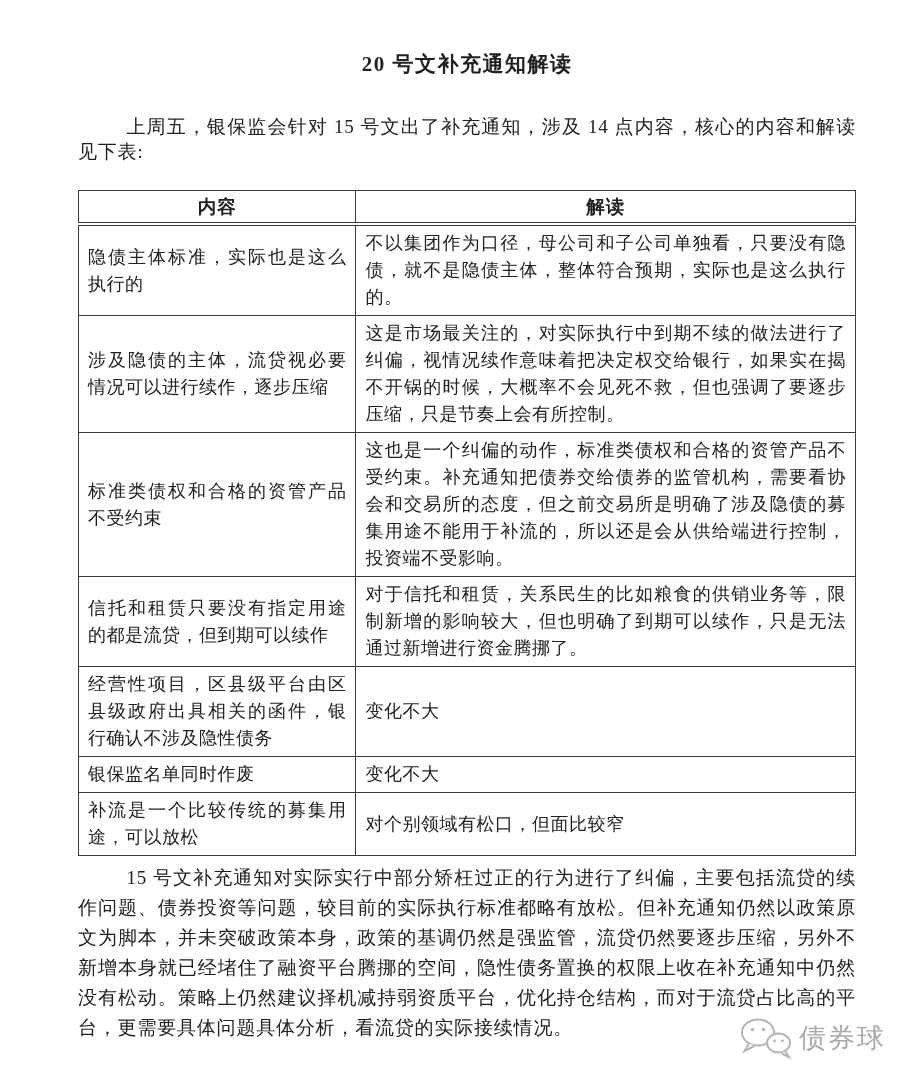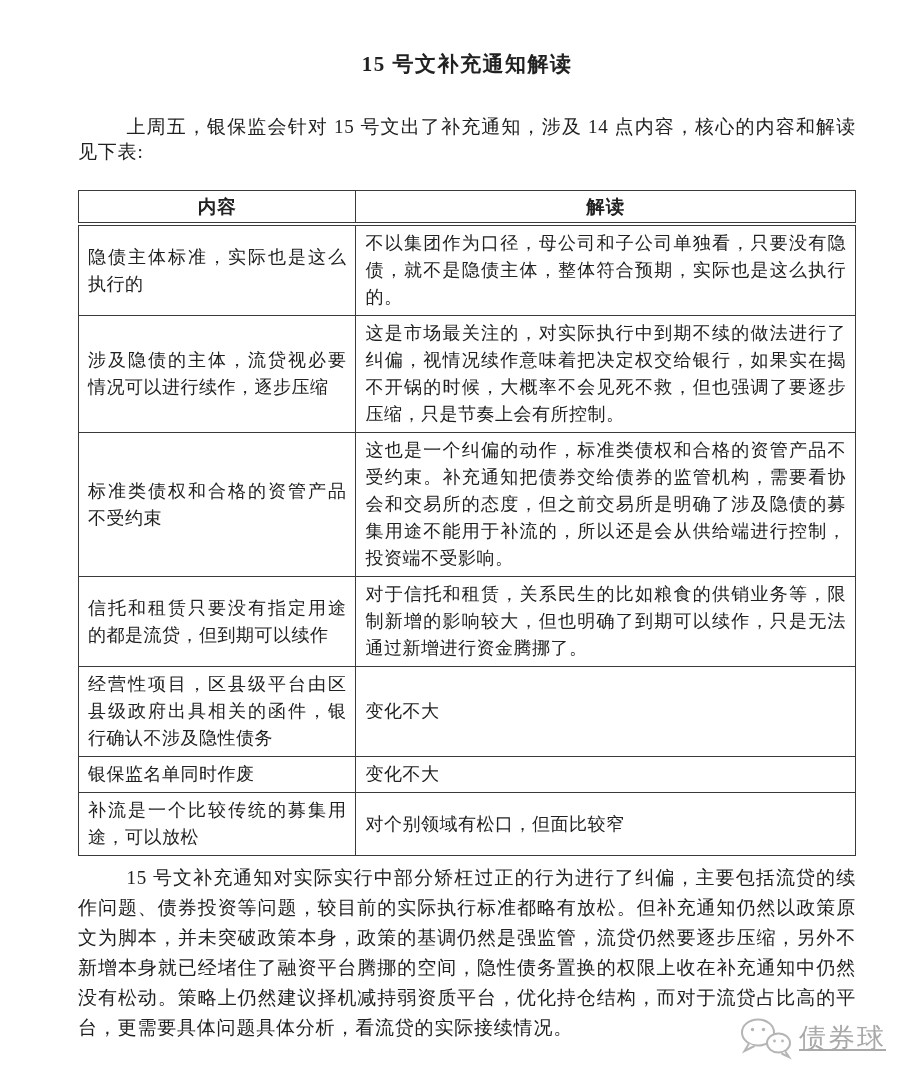--- a/index.html
+++ b/index.html
@@ -77,30 +77,29 @@
     position: absolute;
     top: 1016px;
     right: 14px;
     display: flex;
     align-items: center;
     gap: 5px;
     color: #a9a9a9;
     font-size: 27px;
     letter-spacing: 2px;
     user-select: none;
-    text-decoration: underline;
   }
   .watermark svg { display: block; }
 </style>
 </head>
 <body>
 
 <div class="page">
 
-  <h1 class="doc-title">15 号文补充通知解读</h1>
+  <h1 class="doc-title">20 号文补充通知解读</h1>
 
   <p class="intro">上周五，银保监会针对 15 号文出了补充通知，涉及 14 点内容，核心的内容和解读见下表:</p>
 
   <table class="content-table">
     <colgroup>
       <col class="col-content">
       <col class="col-interp">
     </colgroup>
     <thead>
       <tr>

